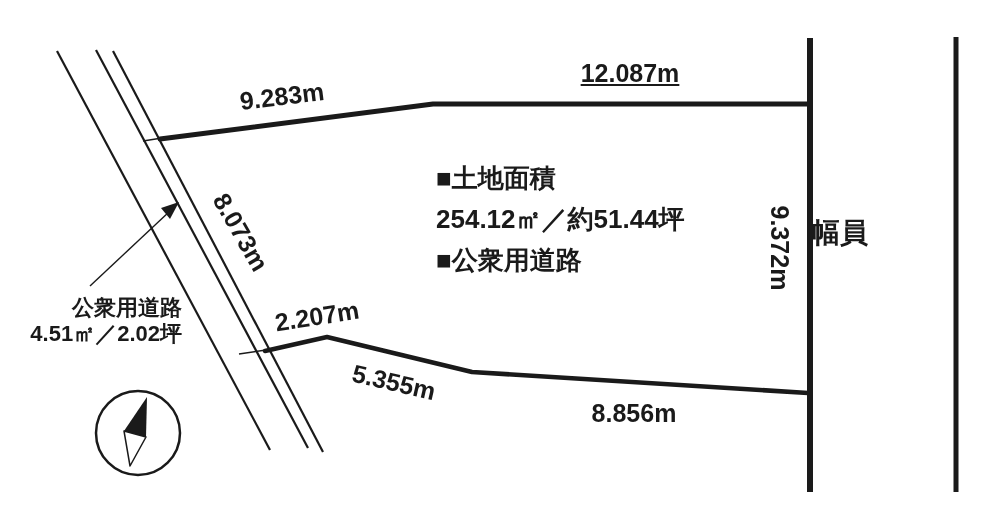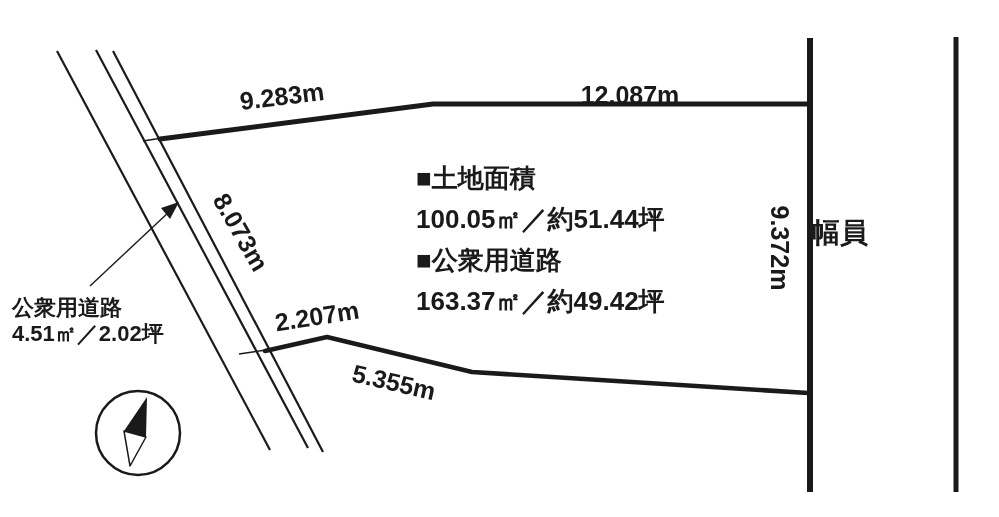--- a/index.html
+++ b/index.html
@@ -32,33 +32,33 @@
     color: #1a1a1a;
     white-space: nowrap;
   }
   .rot-n7  { transform: rotate(-7deg); }
   .rot-n9  { transform: rotate(-9deg); }
   .rot-13  { transform: rotate(13deg); }
   .rot-60  { transform: rotate(60deg); }
   .rot-90  { transform: rotate(90deg); }
   .area-block {
     position: absolute;
-    left: 416px;
+    left: 436px;
     top: 158px;
     font-size: 26px;
     font-weight: 600;
     line-height: 41px;
     white-space: nowrap;
   }
   .road-block {
     position: absolute;
     left: 12px;
     top: 295px;
     width: 170px;
-    text-align: left;
+    text-align: right;
     font-size: 22px;
     font-weight: 600;
     line-height: 26px;
     white-space: nowrap;
   }
   .width-block {
     position: absolute;
     left: 812px;
     top: 216px;
     width: 142px;
@@ -98,36 +98,36 @@
 
     <g>
       <circle cx="138" cy="433" r="42" fill="none" stroke="#1a1a1a" stroke-width="2.5"></circle>
       <polygon points="147,397 124,431 146,437" fill="#1a1a1a"></polygon>
       <polygon points="124,431 146,437 130,466" fill="#ffffff" stroke="#1a1a1a" stroke-width="1.5" stroke-linejoin="round"></polygon>
     </g>
   </svg>
 
   <div class="dim-label rot-n7" style="left:222px; top:83px;">9.283m</div>
 
-  <div class="dim-label" style="left:560px; top:82px; width:140px;">12.087m</div>
+  <div class="dim-label" style="left:560px; top:60px; width:140px;text-decoration:underline;">12.087m</div>
 
   <div class="dim-label rot-60" style="left:181px; top:219px;">8.073m</div>
 
   <div class="dim-label rot-n9" style="left:257px; top:303px;">2.207m</div>
 
   <div class="dim-label rot-13" style="left:334px; top:369px;">5.355m</div>
 
+  <div class="dim-label" style="left:574px; top:400px;">8.856m</div>
 
   <div class="dim-label rot-90" style="left:720px; top:235px;">9.372m</div>
 
   <div class="area-block">
     <div>■土地面積</div>
-    <div>100.05㎡／約51.44坪</div>
+    <div>254.12㎡／約51.44坪</div>
     <div>■公衆用道路</div>
-    <div>163.37㎡／約49.42坪</div>
   </div>
 
   <div class="road-block">
     <div>公衆用道路</div>
     <div>4.51㎡／2.02坪</div>
   </div>
 
   <div class="width-block">
     <div>幅員</div>
   </div>

